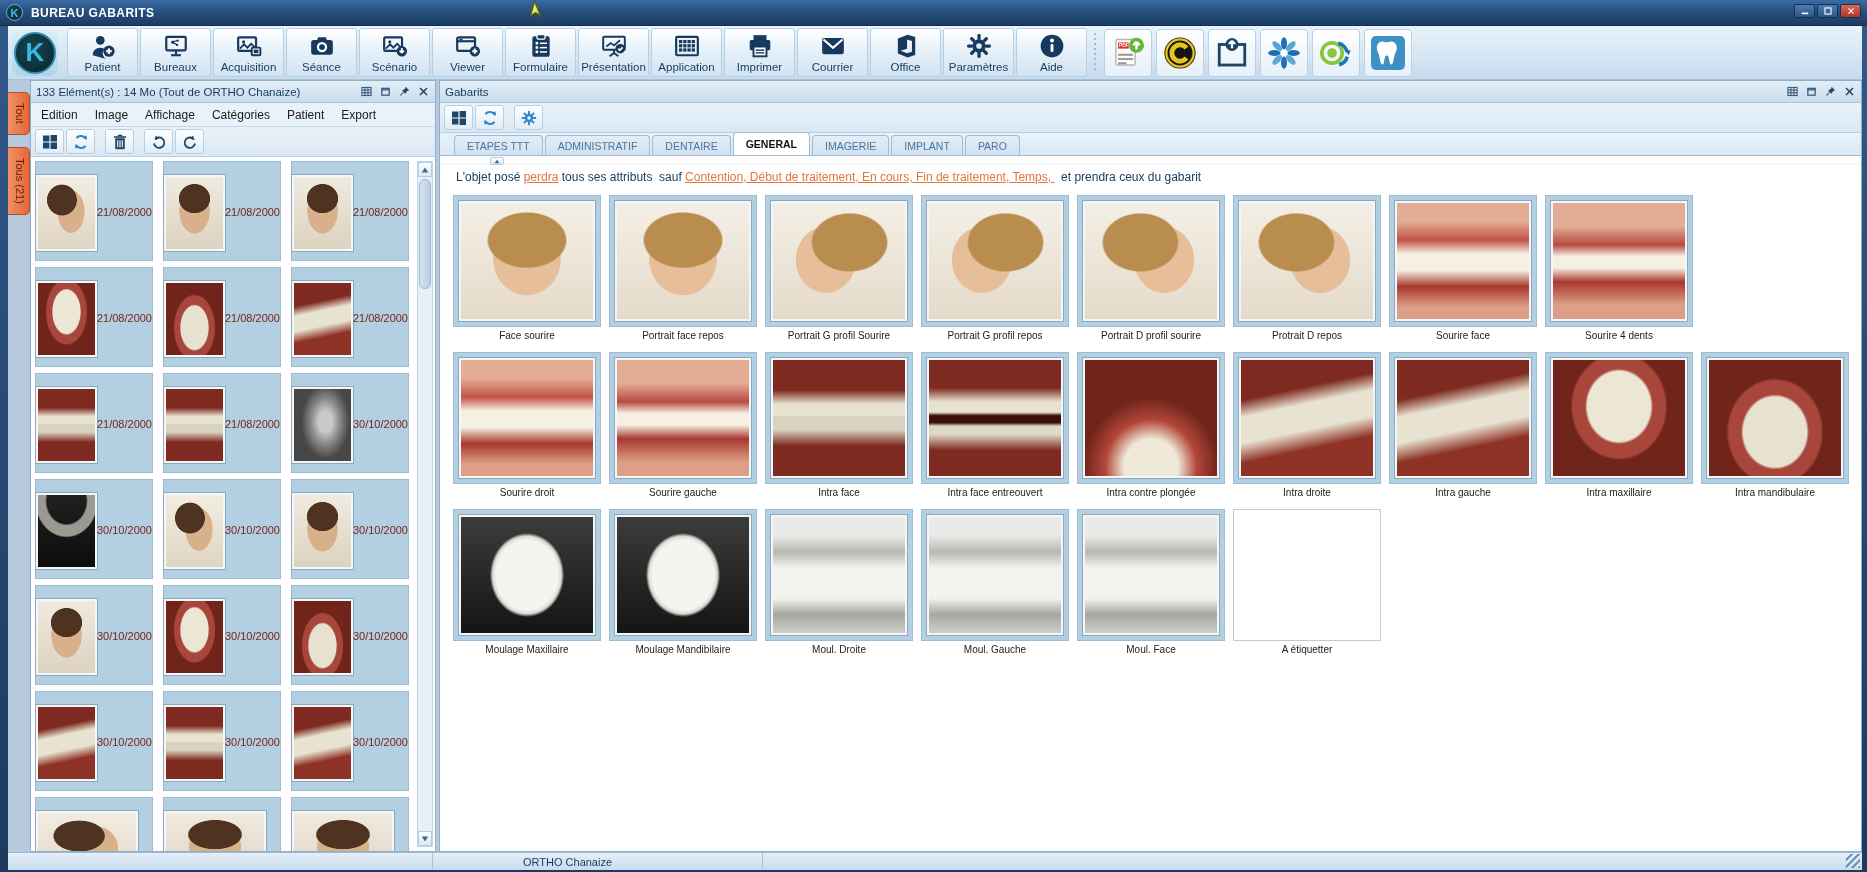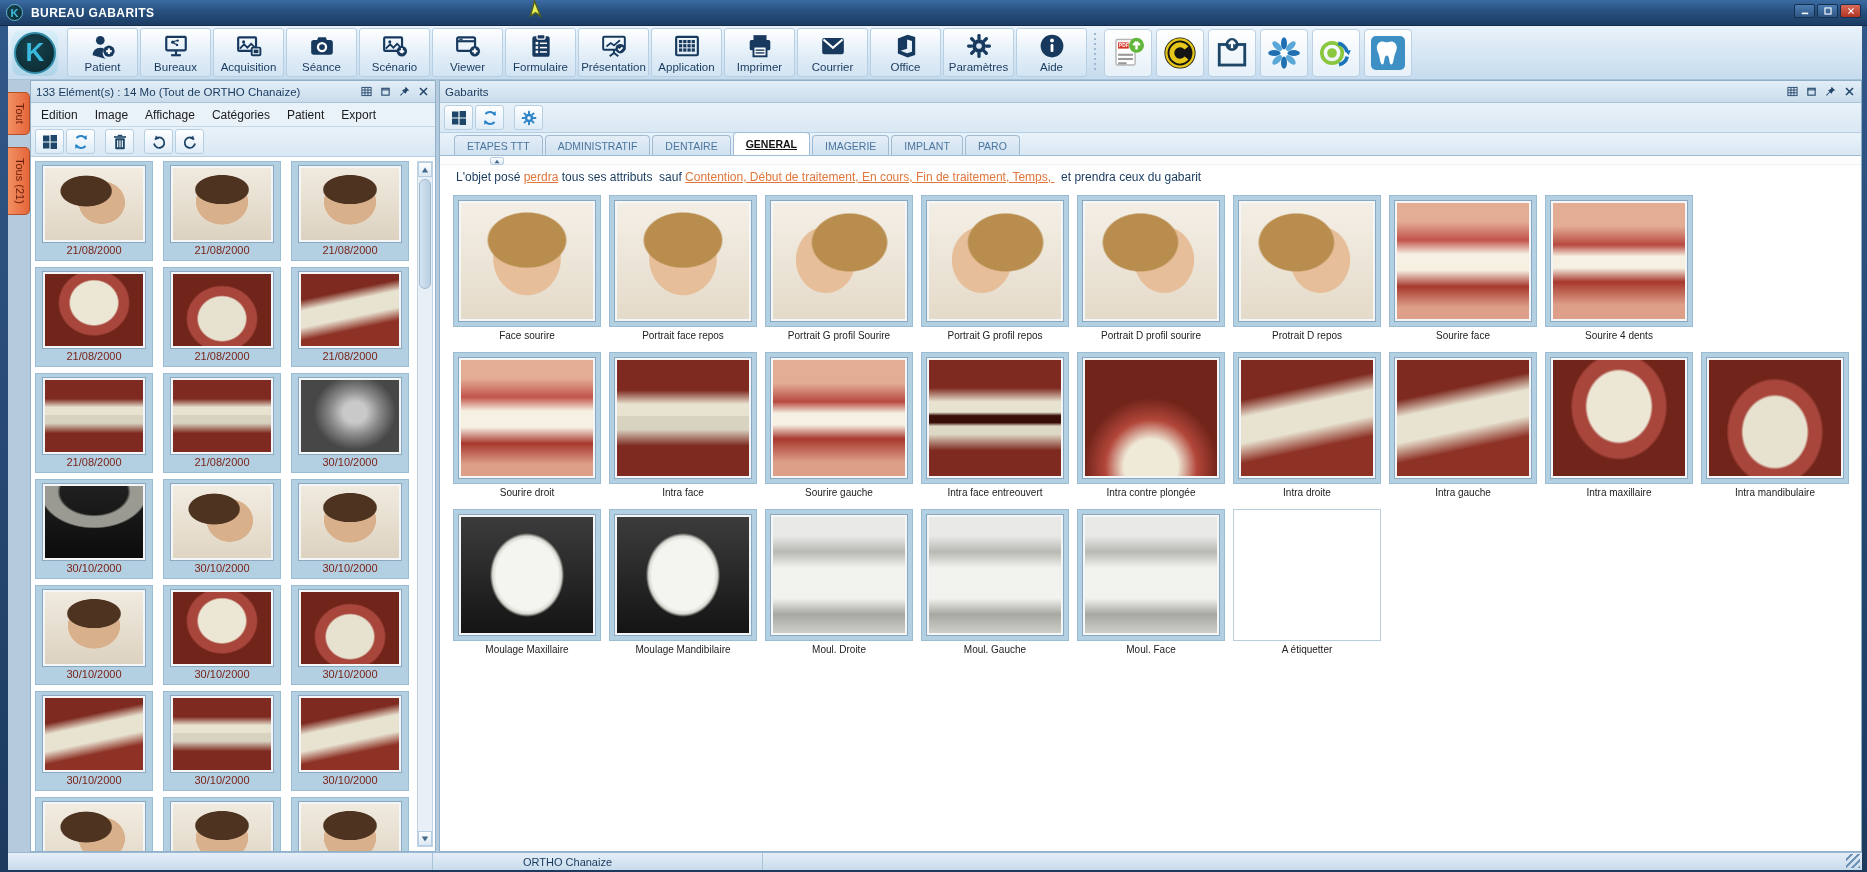--- a/index.html
+++ b/index.html
@@ -83,21 +83,21 @@
 
   
   #left-panel { left:22px; width:406px; }
   .menubar { height:24px; background:#eaf2f9; border-bottom:1px solid #c4d8e8;
     display:flex; align-items:center; gap:17px; padding:0 10px; flex-shrink:0; }
   .menu-item { font-size:12px; color:#1b1b1b; }
   .thumbs-wrap { flex:1; position:relative; background:#fff; overflow:hidden; }
   .thumbs { position:absolute; left:4px; top:4px; right:20px; bottom:0;
     display:flex; flex-wrap:wrap; gap:6px 10px; overflow:hidden; align-content:flex-start; }
   .thumb { width:118px; height:100px; background:#b3cfe2; border:1px solid #9cbcd4;
-    display:flex; flex-direction:column; align-items:center; }
+    display:flex; flex-direction:row; align-items:center; }
   .thumb .photo { width:102px; height:76px; margin-top:4px; border:2px solid #f4f6f8;
     box-shadow:0 0 0 1px #8aa8bf; }
   .thumb .date { font-size:11px; color:#7a2418; margin-top:2px; }
 
   
   .vscroll { position:absolute; right:2px; top:4px; bottom:4px; width:16px;
     background:#e9eff6; border:1px solid #c2d4e4; display:flex; flex-direction:column; }
   .vs-btn { height:15px; display:flex; align-items:center; justify-content:center; color:#44688c;
     background:linear-gradient(#fdfeff,#dce9f4); border:1px solid #b7cde1; }
   .vs-track { flex:1; position:relative; }
@@ -105,21 +105,21 @@
     background:linear-gradient(90deg,#d5e4f1,#b9cfe2); border:1px solid #9db8d0; border-radius:6px; }
   .vs-btn svg { width:8px; height:8px; }
 
   
   #right-panel { left:431px; right:0; }
   .tabbar { height:23px; background:linear-gradient(#e9f2f9,#d9e8f4);
     border-bottom:1px solid #9fbcd4; display:flex; align-items:flex-end; padding-left:14px; flex-shrink:0; }
   .tab { height:20px; padding:0 12px; margin-right:2px; display:flex; align-items:center;
     background:linear-gradient(#e4eef7,#cfe1ef); border:1px solid #9fbcd4; border-bottom:none;
     border-radius:4px 4px 0 0; font-size:10.5px; color:#49759e; white-space:nowrap; }
-  .tab.active { height:23px; background:#fff; color:#111; font-weight:bold; position:relative; z-index:2;text-decoration:underline; }
+  .tab.active { height:23px; background:#fff; color:#111; font-weight:bold; position:relative; z-index:2; }
   .notice-strip { height:9px; background:#fdfdfd; border-bottom:1px solid #eef2f6;
     position:relative; flex-shrink:0; }
   .strip-up { position:absolute; left:50px; top:1px; width:14px; height:8px;
     background:linear-gradient(#fff,#dfeaf4); border:1px solid #b7cde1; border-radius:2px;
     display:flex; align-items:center; justify-content:center; color:#44688c; }
   .strip-up svg { width:6px; height:5px; }
   .notice { height:24px; display:flex; align-items:center; padding-left:16px; font-size:12px;
     color:#17395e; background:#fff; flex-shrink:0; white-space:pre; }
   .notice .seg-link { color:#e0763c; text-decoration:underline; }
   .gab-grid { flex:1; background:#fff; padding:6px 16px 0 13px; overflow:hidden; }
@@ -867,29 +867,29 @@
           </div>
           <div class="gab-row">
             <div class="gab-cell">
               <div class="gab-box">
                 <div class="photo k-smile"></div>
               </div>
               <div class="gab-cap">Sourire droit</div>
             </div>
             <div class="gab-cell">
               <div class="gab-box">
+                <div class="photo k-smile4"></div>
+              </div>
+              <div class="gab-cap">Sourire gauche</div>
+            </div>
+            <div class="gab-cell">
+              <div class="gab-box">
                 <div class="photo k-intra"></div>
               </div>
               <div class="gab-cap">Intra face</div>
-            </div>
-            <div class="gab-cell">
-              <div class="gab-box">
-                <div class="photo k-smile4"></div>
-              </div>
-              <div class="gab-cap">Sourire gauche</div>
             </div>
             <div class="gab-cell">
               <div class="gab-box">
                 <div class="photo k-intra-open"></div>
               </div>
               <div class="gab-cap">Intra face entreouvert</div>
             </div>
             <div class="gab-cell">
               <div class="gab-box">
                 <div class="photo k-intra-low"></div>

